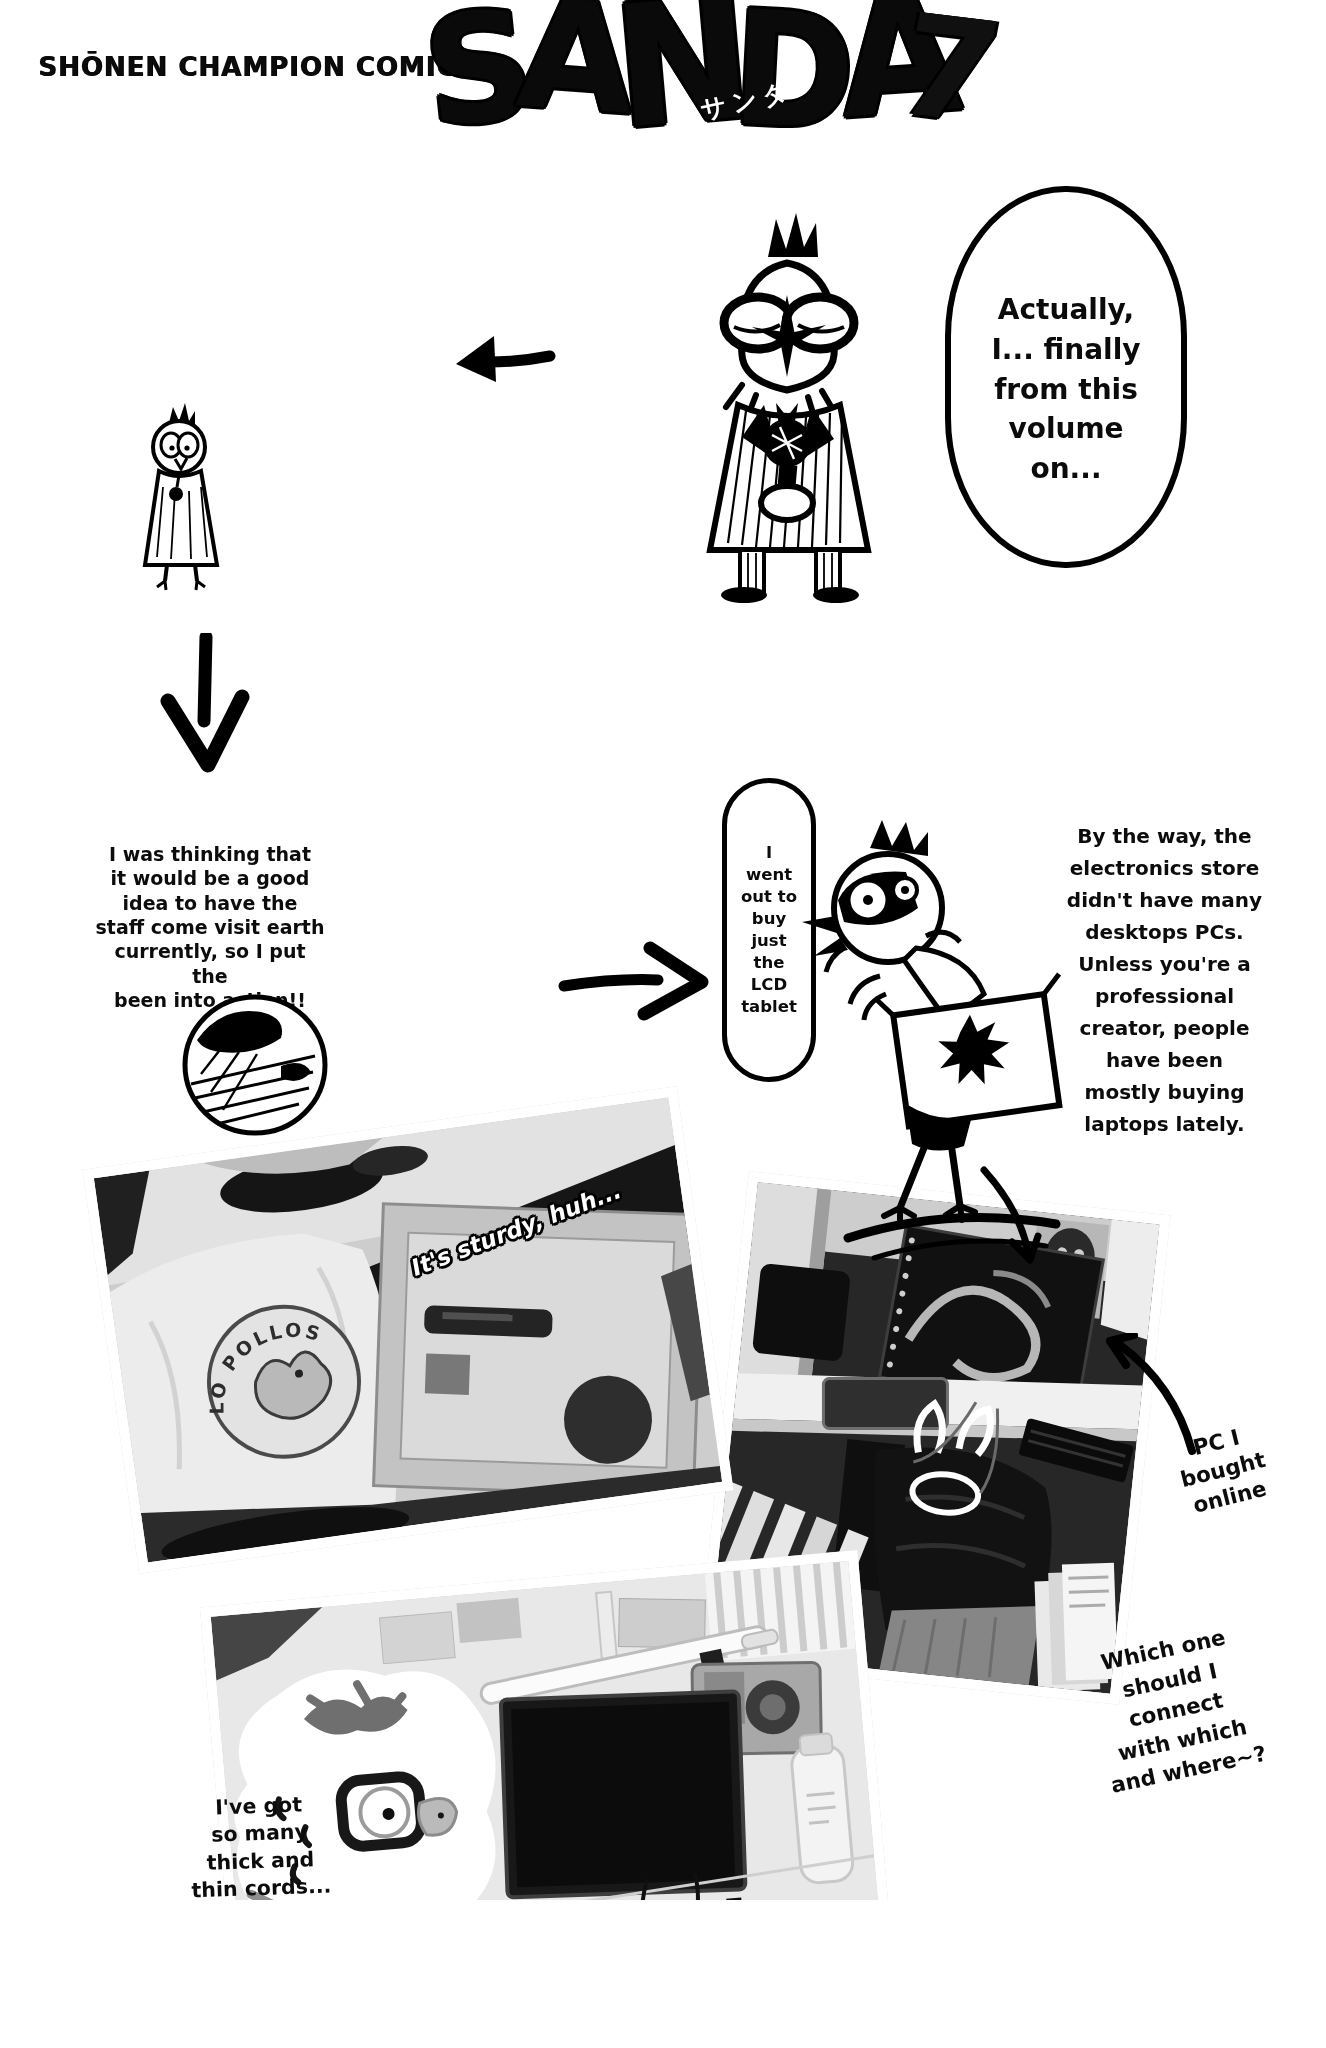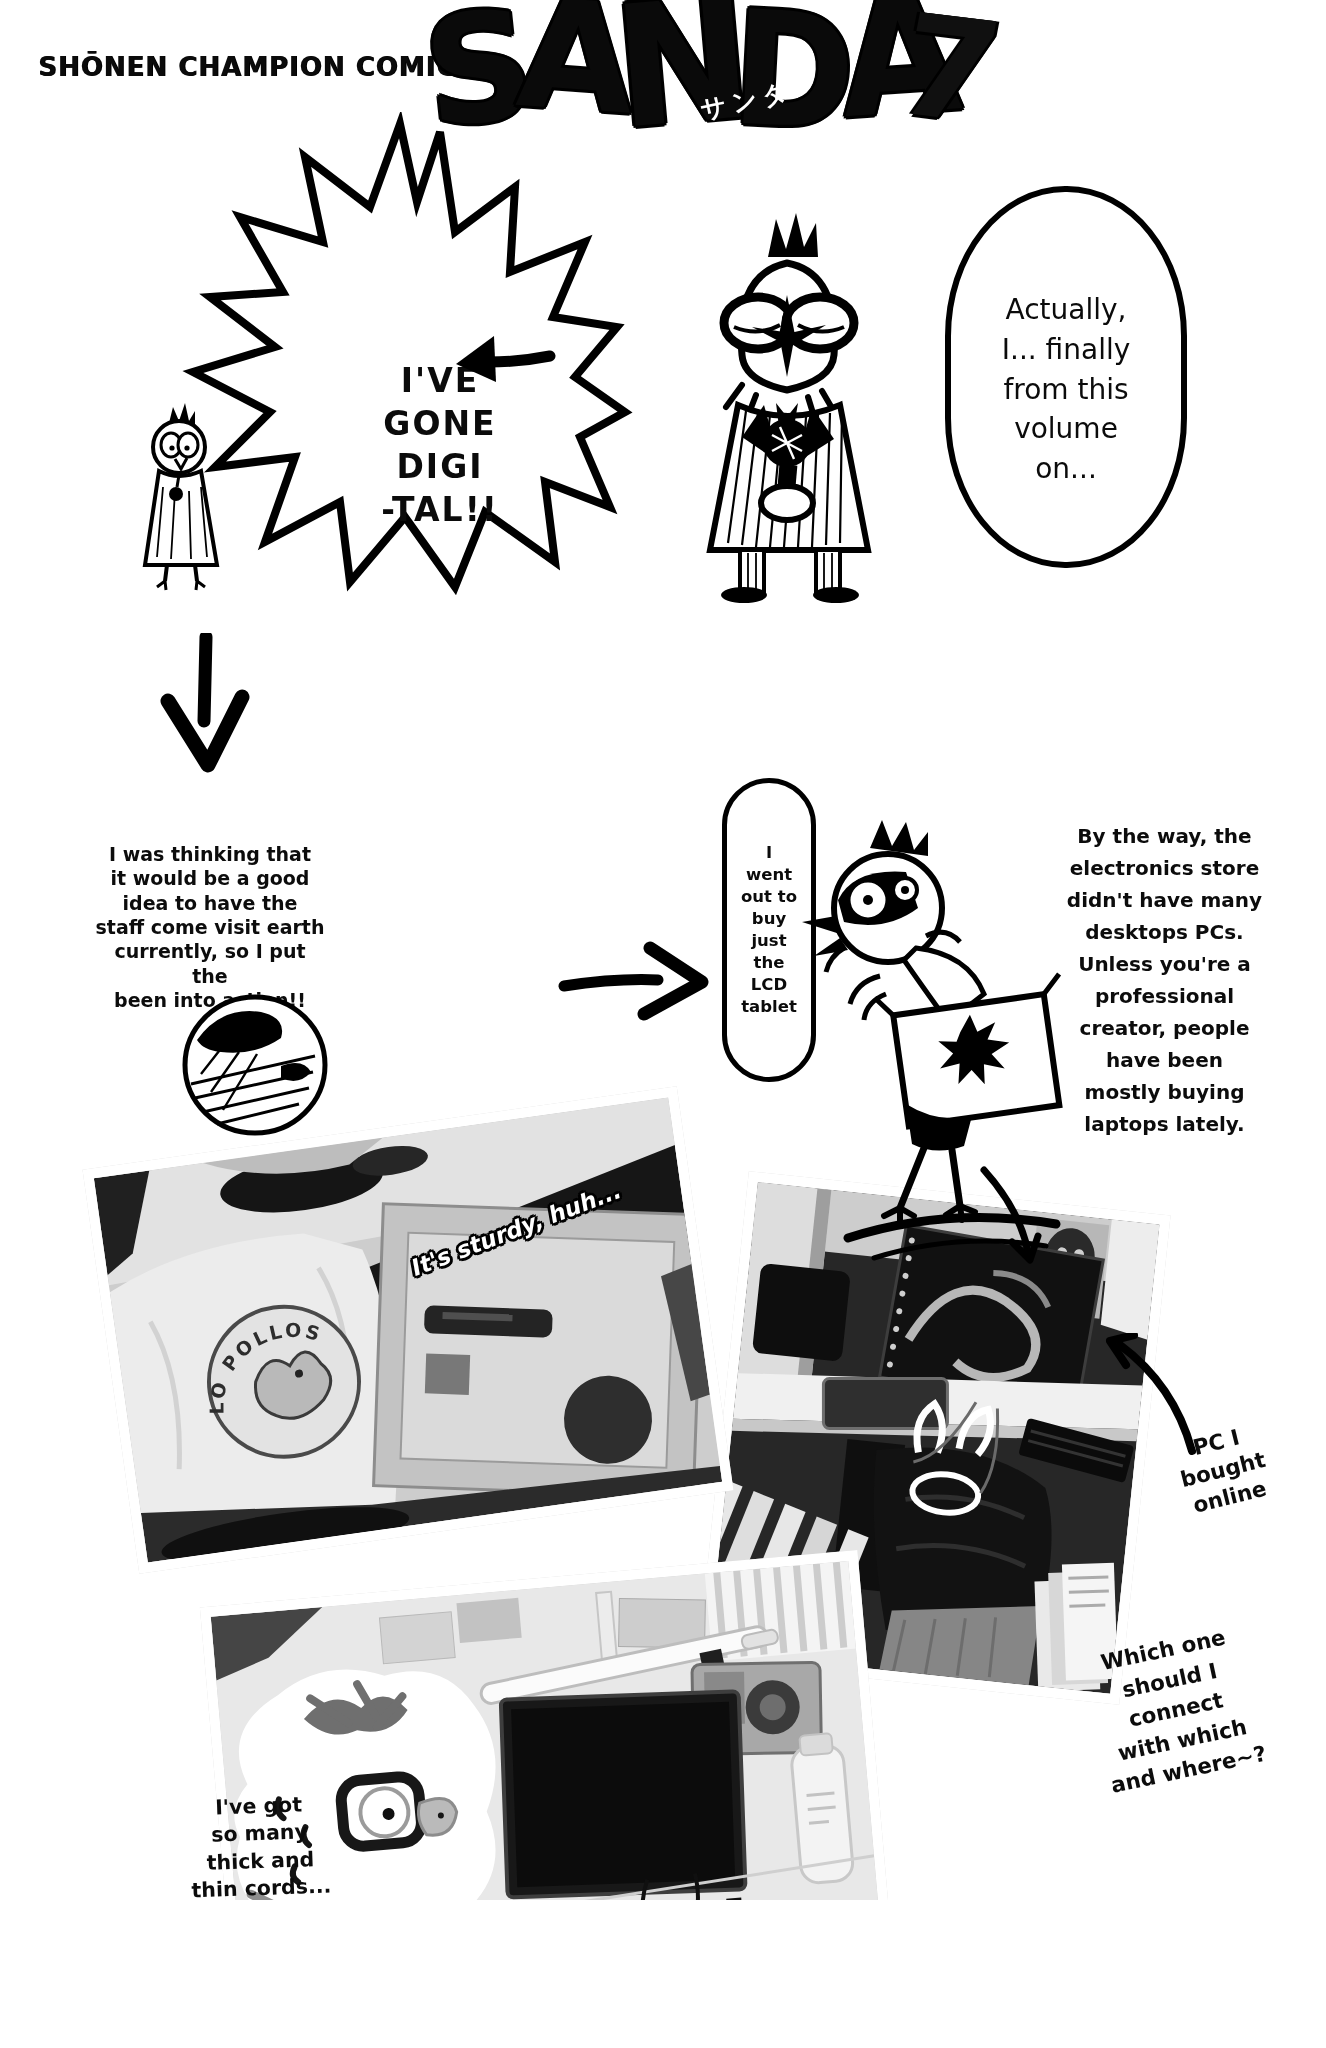--- a/index.html
+++ b/index.html
@@ -26,21 +26,21 @@
   .volume{left:900px;top:0px;font-size:140px;line-height:1;font-weight:900;color:#101010;
           transform:rotate(7deg) skewX(-4deg);
           text-shadow:3px 0 0 #000,-3px 0 0 #000,0 3px 0 #000,2px 2px 0 #000;}
   
   .spiky-wrap{left:155px;top:112px;width:480px;height:485px;}
   .spiky-text{left:195px;top:248px;width:180px;font-size:33px;font-weight:800;letter-spacing:2px;
               line-height:1.3;text-align:center;}
   .capsule{left:945px;top:186px;width:242px;height:382px;border:6px solid #000;
            border-radius:120px / 150px;background:#fff;box-sizing:border-box;
            display:flex;justify-content:center;align-items:flex-start;}
-  .capsule-text{margin-top:98px;font-size:28px;font-weight:normal;line-height:1.42;text-align:center;}
+  .capsule-text{margin-top:98px;font-size:28px;font-weight:bold;line-height:1.42;text-align:center;}
   .vbubble{left:722px;top:778px;width:94px;height:304px;border:5px solid #000;border-radius:48px;
            background:#fff;box-sizing:border-box;display:flex;justify-content:center;align-items:center;}
   .vbubble-text{font-size:16.5px;font-weight:bold;line-height:1.33;text-align:center;}
   
   .note-staff{left:95px;top:842px;width:230px;font-size:19px;line-height:1.28;}
   .note-covid{left:318px;top:900px;width:265px;font-size:19.5px;line-height:1.45;}
   .note-store{left:1042px;top:820px;width:245px;font-size:20px;line-height:1.6;}
   
   .photo{box-sizing:border-box;border:10px solid #ffffff;background:#d8d8d8;overflow:hidden;}
   .photo svg{display:block;width:100%;height:100%;}
@@ -64,29 +64,20 @@
 
 <div class="page">
 
   <div class="abs publisher">SHŌNEN CHAMPION COMICS</div>
   <div class="abs title">
     <span class="lt lt1">S</span><span class="lt lt2">A</span><span class="lt lt3">N</span><span class="lt lt4">D</span><span class="lt lt5">A</span>
   </div>
   <div class="abs furigana">サンダ</div>
   <div class="abs volume">7</div>
 
-  <div class="abs spiky-wrap">
-    <svg viewBox="0 0 480 485" preserveAspectRatio="none" width="480" height="485">
-      <polygon points="245,12 215,95 150,45 168,130 85,105 128,180 55,185 120,235 38,260 115,300 60,355 140,345 110,430 185,390 195,470 250,405 300,475 330,400 400,450 390,370 455,395 425,325 470,300 420,265 462,215 398,205 430,130 355,160 360,75 300,120 285,20 262,90" fill="#ffffff" stroke="#000000" stroke-width="8" stroke-linejoin="miter"></polygon>
-    </svg>
-    <div class="abs pre spiky-text">I'VE
-GONE
-DIGI
--TAL!!</div>
-  </div>
 
   <svg class="abs drawing" style="left:115px;top:395px" width="135" height="200" viewBox="0 0 135 200">
     <path d="M54,28 L58,12 L64,26 L70,8 L74,26 L80,16 L80,30 Z" fill="#000"></path>
     <circle cx="64" cy="52" r="26" fill="#fff" stroke="#000" stroke-width="4"></circle>
     <ellipse cx="56" cy="50" rx="10" ry="12" fill="#fff" stroke="#000" stroke-width="3"></ellipse>
     <ellipse cx="73" cy="50" rx="10" ry="12" fill="#fff" stroke="#000" stroke-width="3"></ellipse>
     <circle cx="57" cy="53" r="2.6" fill="#000"></circle>
       <circle cx="72" cy="53" r="2.6" fill="#000"></circle>
     <path d="M60,64 L66,74 L72,63" fill="none" stroke="#000" stroke-width="3"></path>
     <path d="M44,76 Q64,86 86,76 L102,170 L30,170 Z" fill="#fff" stroke="#000" stroke-width="4"></path>

